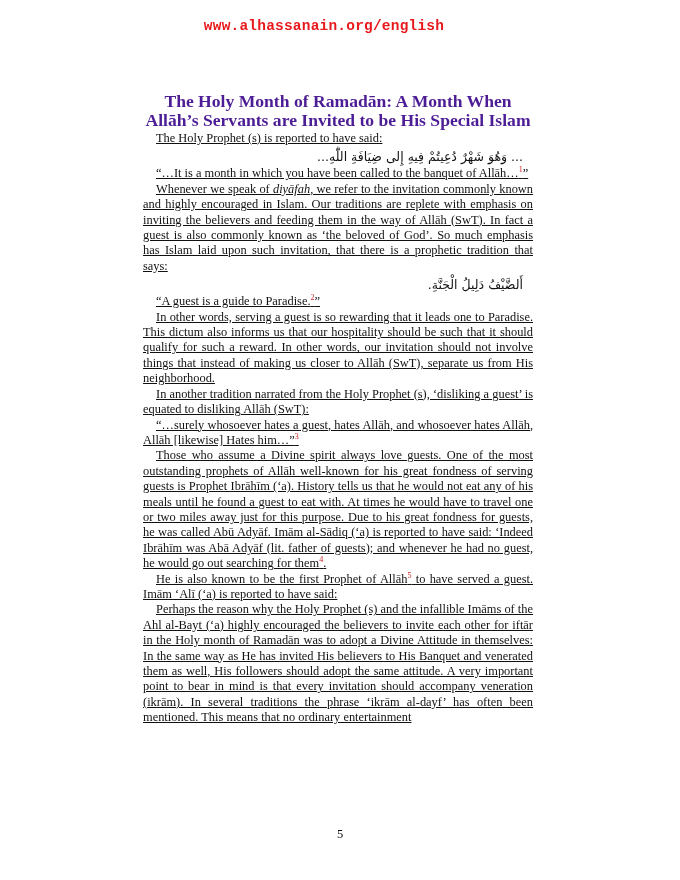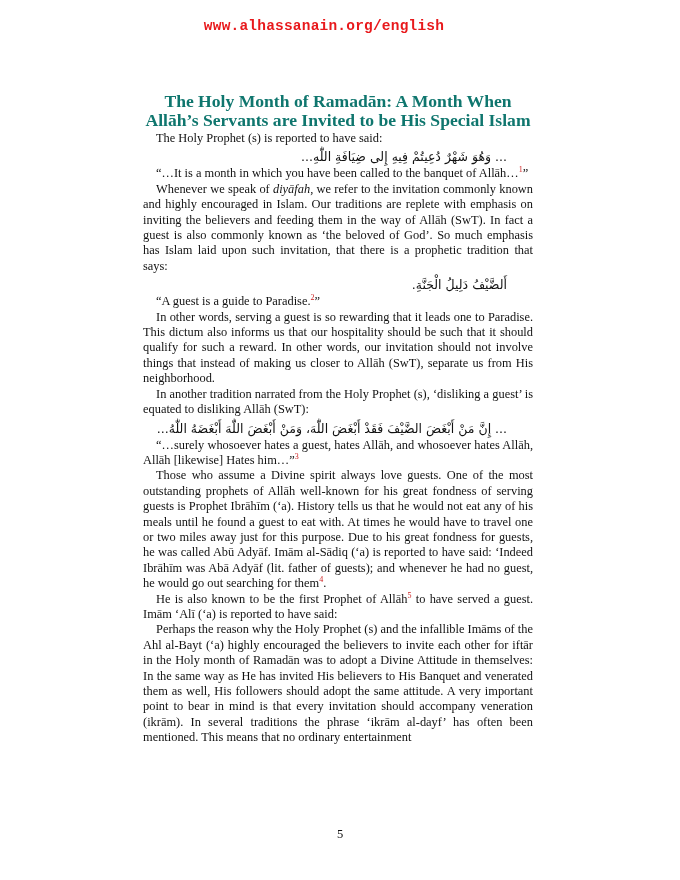--- a/index.html
+++ b/index.html
@@ -1,22 +1,22 @@
 <!DOCTYPE html>
 <html><head>
 <meta charset="utf-8">
 <style>
   html, body { margin:0; padding:0; background:#ffffff; }
   body { width:680px; height:880px; position:relative; overflow:hidden; font-family:"Liberation Serif", serif; color:#111; }
   .url { position:absolute; top:18px; left:0; width:648px; text-align:center; font-family:"Liberation Mono", monospace; font-weight:bold; font-size:14.5px; color:#e8191c; letter-spacing:0.2px; }
   .content { position:absolute; left:143px; top:92px; width:390px; }
-  .title { text-align:center; font-weight:bold; font-size:17.6px; line-height:19px; color:#0f766e; margin:0 0 1px 0; }
-  p { margin:0; font-size:12.4px; line-height:15.4px; text-align:justify; }
+  .title { text-align:center; font-weight:bold; font-size:17.6px; line-height:19px; color:#4c1d95; margin:0 0 1px 0; }
+  p { margin:0; font-size:12.4px; line-height:15.4px; text-align:justify;text-decoration:underline; }
   p.ind { text-indent:13px; }
-  .arabic { direction:rtl; text-align:right; font-family:"DejaVu Sans", sans-serif; font-size:12.5px; line-height:17px; margin:2px 26px 1px 0; }
+  .arabic { direction:rtl; text-align:right; font-family:"DejaVu Sans", sans-serif; font-size:12.5px; line-height:17px; margin:2px 10px 1px 0; }
   sup { color:#cc1e1e; font-size:8px; line-height:0; vertical-align:super; }
   i { font-style:italic; }
   .pagenum { position:absolute; top:827px; left:0; width:680px; text-align:center; font-size:12.5px; font-family:"Liberation Serif", serif; }
 </style>
 </head>
 <body>
 
 <div class="url">www.alhassanain.org/english</div>
 
 <div class="content">
@@ -28,21 +28,20 @@
   <p class="ind">The Holy Prophet (s) is reported to have said:</p>
   <div class="arabic">...   وَهُوَ شَهْرٌ دُعِيتُمْ فِيهِ إِلى ضِيَافَةِ اللّٰهِ...</div>
   <p class="ind"><span>“…It is a month in which you have been called to the banquet of Allāh…</span><sup>1</sup><span>”</span></p>
 
   <p class="ind"><span>Whenever we speak of </span><i>diyāfah</i><span>, we refer to the invitation commonly known and highly encouraged in Islam.  Our traditions are replete with emphasis on inviting the believers and feeding them in the way of Allāh (SwT).  In fact a guest is also commonly known as ‘the beloved of God’.  So much emphasis has Islam laid upon such invitation, that there is a prophetic tradition that says:</span></p>
   <div class="arabic">أَلضَّيْفُ دَلِيلُ الْجَنَّةِ.</div>
   <p class="ind"><span>“A guest is a guide to Paradise.</span><sup>2</sup><span>”</span></p>
 
   <p class="ind">In other words, serving a guest is so rewarding that it leads one to Paradise.  This dictum also informs us that our hospitality should be such that it should qualify for such a reward.  In other words, our invitation should not involve things that instead of making us closer to Allāh (SwT), separate us from His neighborhood.</p>
   <p class="ind">In another tradition narrated from the Holy Prophet (s), ‘disliking a guest’ is equated to disliking Allāh (SwT):</p>
-  <div class="arabic">...   إِنَّ مَنْ أَبْغَضَ الضَّيْفَ فَقَدْ أَبْغَضَ اللّٰهَ، وَمَنْ أَبْغَضَ اللّٰهَ أَبْغَضَهُ اللّٰهُ...</div>
   <p class="ind"><span>“…surely whosoever hates a guest, hates Allāh, and whosoever hates Allāh, Allāh [likewise] Hates him…”</span><sup>3</sup></p>
 
   <p class="ind"><span>Those who assume a Divine spirit always love guests.  One of the most outstanding prophets of Allāh well-known for his great fondness of serving guests is Prophet Ibrāhīm (‘a).  History tells us that he would not eat any of his meals until he found a guest to eat with.  At times he would have to travel one or two miles away just for this purpose.  Due to his great fondness for guests, he was called Abū Adyāf.  Imām al-Sādiq (‘a) is reported to have said: ‘Indeed Ibrāhīm was Abā Adyāf (lit.  father of guests); and whenever he had no guest, he would go out searching for them</span><sup>4</sup><span>.</span></p>
   <p class="ind"><span>He is also known to be the first Prophet of Allāh</span><sup>5</sup><span> to have served a guest. Imām ‘Alī (‘a) is reported to have said:</span></p>
 
   <p class="ind">Perhaps the reason why the Holy Prophet (s) and the infallible Imāms of the Ahl al-Bayt (‘a) highly encouraged the believers to invite each other for iftār in the Holy month of Ramadān was to adopt a Divine Attitude in themselves: In the same way as He has invited His believers to His Banquet and venerated them as well, His followers should adopt the same attitude.  A very important point to bear in mind is that every invitation should accompany veneration (ikrām).  In several traditions the phrase ‘ikrām al-dayf’ has often been mentioned.  This means that no ordinary entertainment</p>
 </div>
 
 <div class="pagenum">5</div>
 

